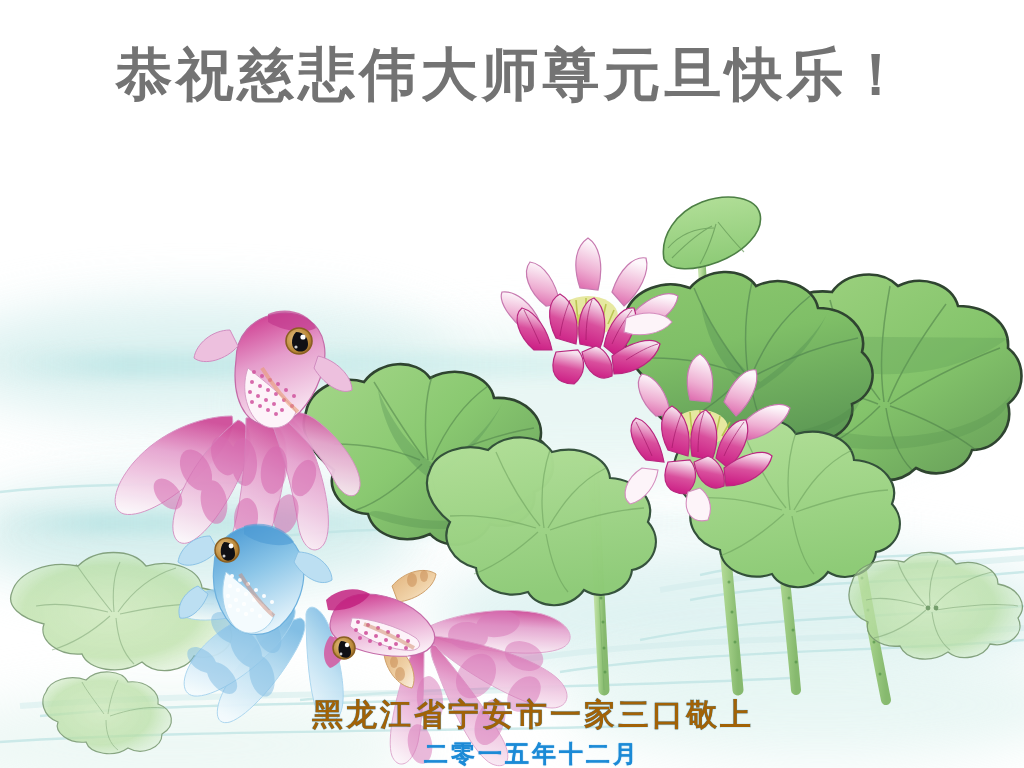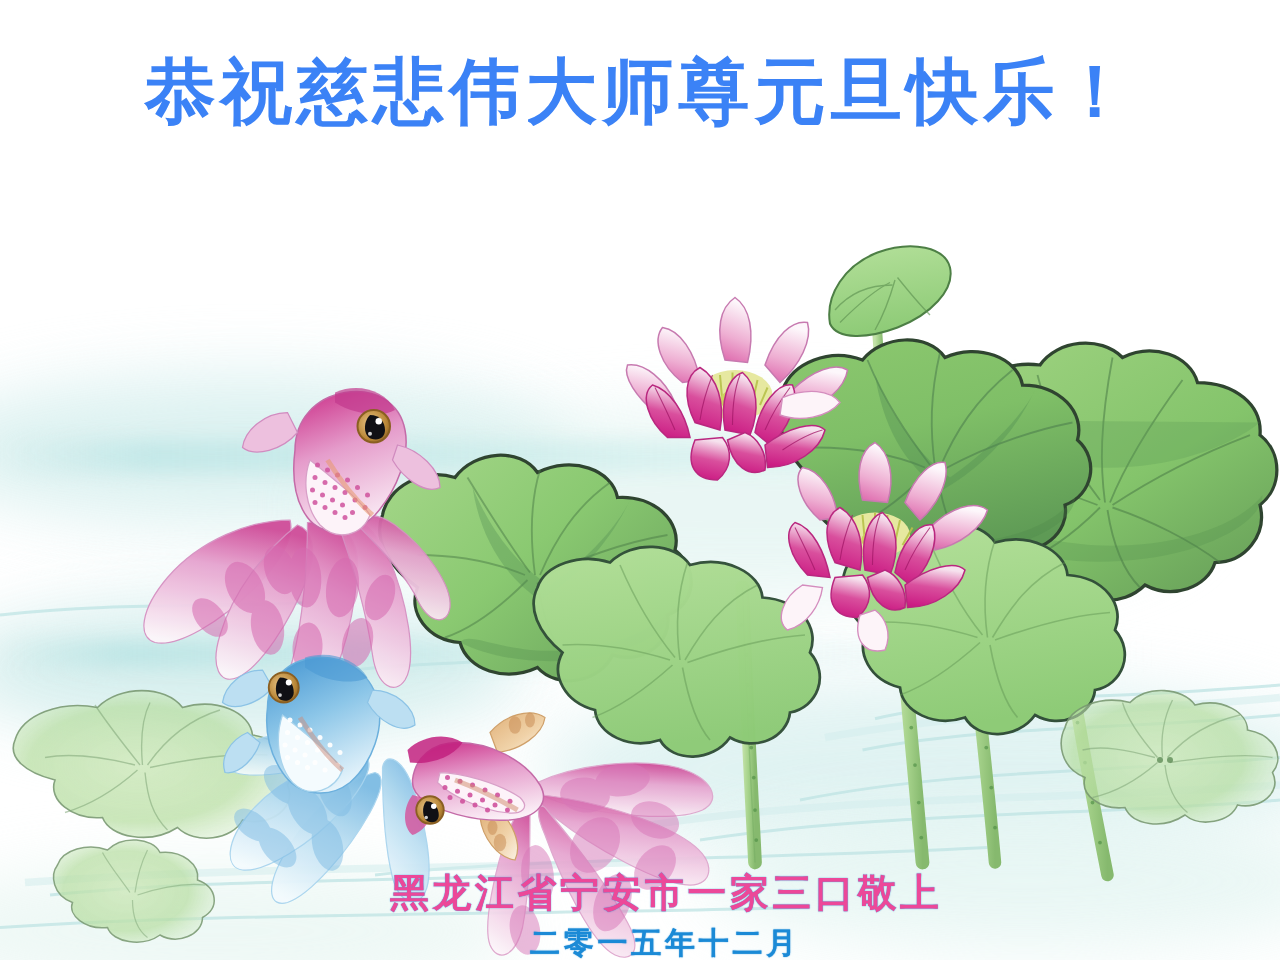--- a/index.html
+++ b/index.html
@@ -18,32 +18,32 @@
 
   .band{position:absolute;left:0;width:100%;filter:blur(7px);}
 
   
   #headline{
     position:absolute;left:0;top:46px;width:100%;
     text-align:center;
     font-family:"DejaVu Sans","Liberation Sans",sans-serif;
     font-size:57px;font-weight:bold;
     letter-spacing:4px;
-    color:#3b82f6;
+    color:#737373;
     white-space:nowrap;
     line-height:1;
   }
 
   
   #sign-line1{
     position:absolute;left:0;top:694px;width:100%;
     text-align:center;
     font-family:"DejaVu Sans","Liberation Sans",sans-serif;
     font-size:31px;font-weight:bold;letter-spacing:3px;
-    color:#ec4899;
+    color:#a16207;
     text-shadow:0 0 1px #1B8AD6;
     padding-left:42px;box-sizing:border-box;
   }
   #sign-line2{
     position:absolute;left:0;top:738px;width:100%;
     text-align:center;
     font-family:"DejaVu Sans","Liberation Sans",sans-serif;
     font-size:24px;font-weight:bold;letter-spacing:3px;
     color:#1B8AD6;
     text-shadow:0 0 1px #1B8AD6;

